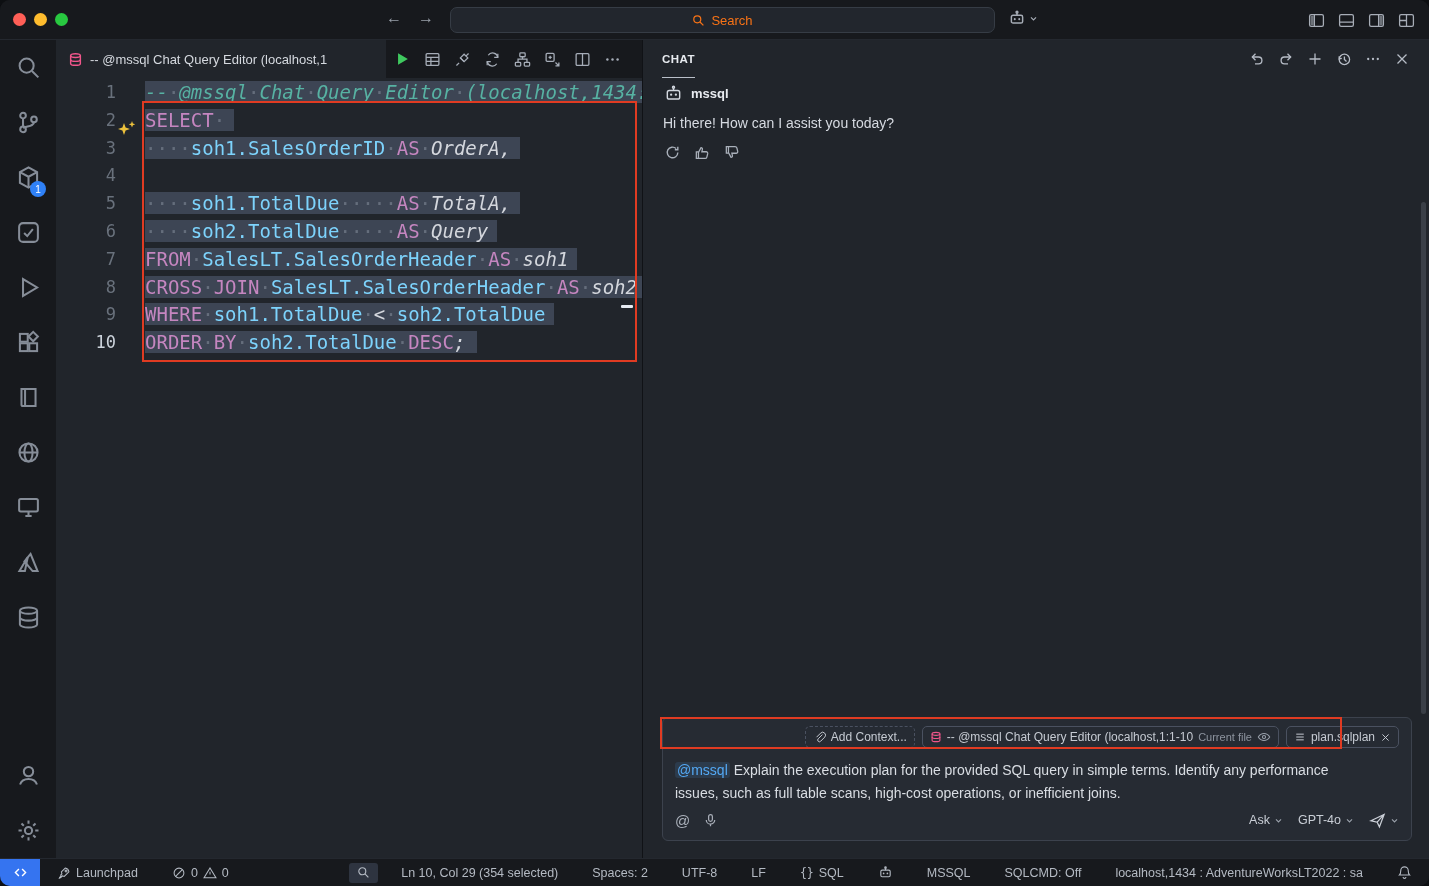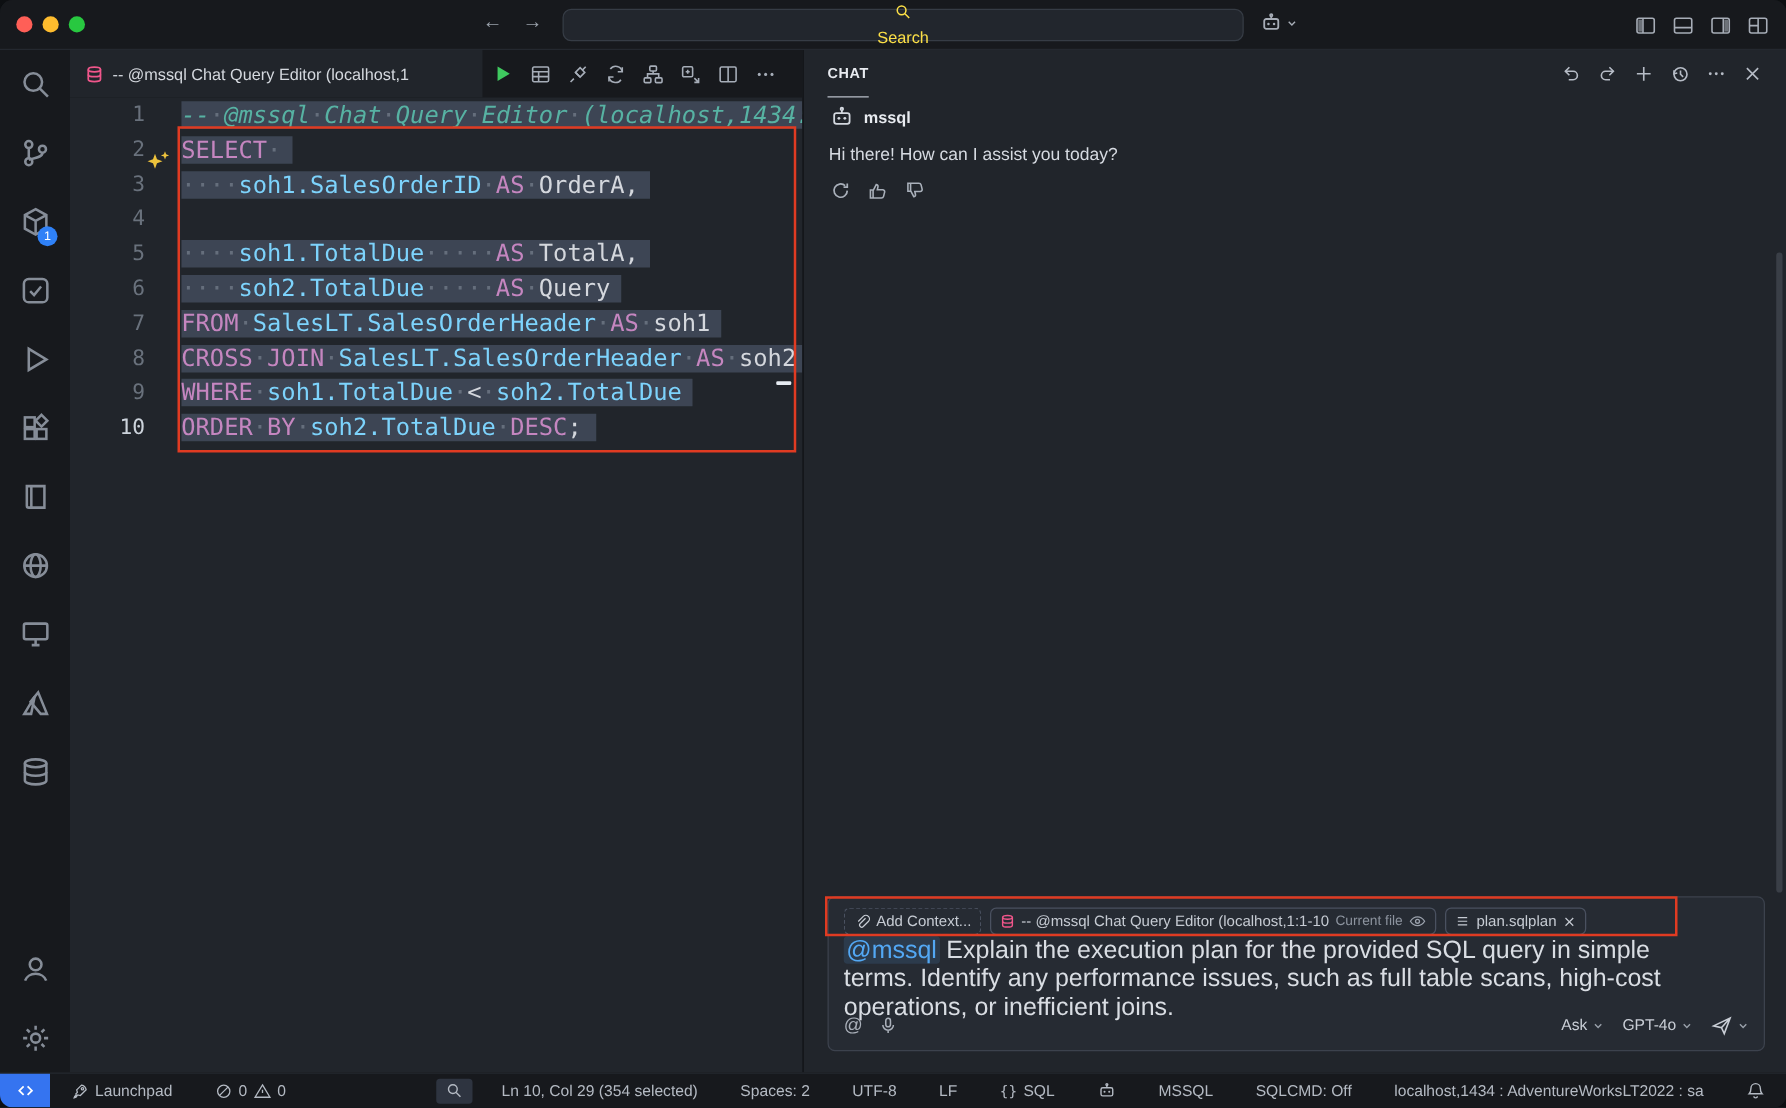--- a/index.html
+++ b/index.html
@@ -7,21 +7,21 @@
   body { background:#0d0f12; font-family:"Liberation Sans", sans-serif; color:#c9ced6; }
   .window { position:relative; width:1429px; height:886px; background:#17191d; border-radius:10px; overflow:hidden; }
 
   
   .titlebar { position:absolute; top:0; left:0; right:0; height:40px; background:#17191d; border-bottom:1px solid #24282f; z-index:5; }
   .traffic { position:absolute; left:13px; top:13px; display:flex; gap:8px; }
   .tl { width:13px; height:13px; border-radius:50%; }
   .tl-close { background:#ff5f57; } .tl-min { background:#febc2e; } .tl-max { background:#28c840; }
   .nav-arrows { position:absolute; left:386px; top:9px; display:flex; gap:16px; font-size:16px; color:#9aa1ab; }
   .nav-arrows span { cursor:default; }
-  .search-field { position:absolute; left:450px; top:7px; width:545px; height:26px; background:#22262d; border:1px solid #363c45; border-radius:7px; display:flex; align-items:center; justify-content:center; gap:6px; color:#fde047; font-size:13px;flex-direction:column; }
+  .search-field { position:absolute; left:450px; top:7px; width:545px; height:26px; background:#22262d; border:1px solid #363c45; border-radius:7px; display:flex; align-items:center; justify-content:center; gap:6px; color:#f97316; font-size:13px; }
   .copilot-menu { position:absolute; left:1008px; top:9px; display:flex; align-items:center; gap:3px; color:#a7adb7; }
   .titlebar-right { position:absolute; right:14px; top:11px; display:flex; gap:12px; color:#a7adb7; }
   .tb-icon { width:18px; height:18px; display:flex; align-items:center; justify-content:center; }
 
   
   .activitybar { position:absolute; left:0; top:40px; bottom:28px; width:56px; background:#17191d; display:flex; flex-direction:column; align-items:center; z-index:4; }
   .ab-item { position:relative; width:48px; height:55px; display:flex; align-items:center; justify-content:center; color:#868d98; }
   .ab-item svg { width:25px; height:25px; }
   .ab-spacer { flex:1; }
   .ab-badge { position:absolute; right:6px; bottom:8px; min-width:16px; height:16px; border-radius:8px; background:#2f81f7; color:#fff; font-size:10px; display:flex; align-items:center; justify-content:center; padding:0 3px; }
@@ -36,21 +36,21 @@
 
   .editor { position:relative; height:calc(100% - 38px); padding-top:1px; font-family:"DejaVu Sans Mono", monospace; font-size:19px; line-height:27.8px; }
   .code-row { display:flex; height:27.8px; white-space:pre; }
   .gutter-num { width:89px; flex:none; text-align:right; padding-right:29px; color:#69717c; font-size:17px; }
   .gutter-num.active { color:#ccd3db; }
   .code-text { flex:1; overflow:hidden; }
   .sel { background:rgba(125,145,180,0.30); padding-right:9px; }
   .sel-end { padding-right:12px; }
   .tk-kw { color:#c586c0; }
   .tk-id { color:#7dd3fc; }
-  .tk-pl { color:#d4d7dd; }
+  .tk-pl { color:#d4d7dd;font-style:italic; }
   .tk-op { color:#d4d7dd; }
   .tk-cm { color:#57b2a3; font-style:italic; }
   .tk-ws { color:rgba(195,205,220,0.30); }
   .sparkle { position:absolute; left:60px; top:42px; color:#edc23c; z-index:3; }
   .cursor-dash { position:absolute; left:565px; top:227px; width:12px; height:2.5px; background:#e6ebf2; border-radius:1px; z-index:3; }
 
   
   .annotation { position:absolute; border:2px solid #e03b22; z-index:50; pointer-events:none; }
   .annotation-editor { left:142px; top:101px; width:495px; height:261px; }
   .annotation-chips { left:660px; top:717px; width:682px; height:32px; }
@@ -65,25 +65,25 @@
   .msg-head { display:flex; align-items:center; gap:8px; height:22px; }
   .avatar { width:20px; height:20px; color:#d3d8df; display:flex; align-items:center; justify-content:center; }
   .msg-name { font-weight:700; font-size:13px; color:#e8ebf0; }
   .msg-text { margin-top:11px; font-size:14px; color:#d6dae1; }
   .msg-actions { display:flex; gap:11px; margin-top:12px; color:#a9b0ba; }
   .ma-icon { width:19px; height:19px; display:flex; align-items:center; justify-content:center; }
   .chat-scrollbar { position:absolute; right:3px; top:162px; width:5px; height:512px; background:rgba(125,133,145,0.28); border-radius:3px; }
 
   
   .chat-input { position:absolute; left:19px; right:17px; bottom:17px; height:124px; background:#262b33; border:1px solid #3c424d; border-radius:6px; padding:7px 12px; }
-  .chips-row { display:flex; align-items:center; gap:7px; height:24px; }
+  .chips-row { display:flex; align-items:center; gap:7px; height:24px;justify-content:flex-end; }
   .chip { display:inline-flex; align-items:center; gap:5px; height:22px; padding:0 7px; border:1px solid #4a5160; border-radius:5px; font-size:12px; color:#c6cbd3; white-space:nowrap; }
   .chip-suffix { color:#8d949f; font-size:11px; }
   .chip svg { flex:none; }
-  .input-text { font-size:20px; line-height:23px; color:#d9dde3; max-width:672px; }
+  .input-text { margin-top:10px; font-size:14px; line-height:23px; color:#d9dde3; max-width:672px; }
   .mention { color:#53a8f4; background:rgba(83,168,244,0.13); border-radius:3px; padding:0 2px; }
   .input-toolbar { position:absolute; left:12px; right:12px; bottom:8px; height:24px; display:flex; align-items:center; gap:13px; color:#aab0ba; }
   .it-right { margin-left:auto; display:flex; align-items:center; gap:15px; }
   .dropdown { display:flex; align-items:center; gap:4px; font-size:12.5px; color:#c9ced6; }
   .dd-chev { color:#9aa1ab; display:flex; }
   .it-icon { display:flex; align-items:center; justify-content:center; }
   .at-glyph { font-size:15px; color:#aab0ba; }
 
   
   .statusbar { position:absolute; left:0; right:0; bottom:0; height:28px; background:#17191d; border-top:1px solid #24282f; display:flex; align-items:center; font-size:12.5px; color:#b4bac3; z-index:5; }

